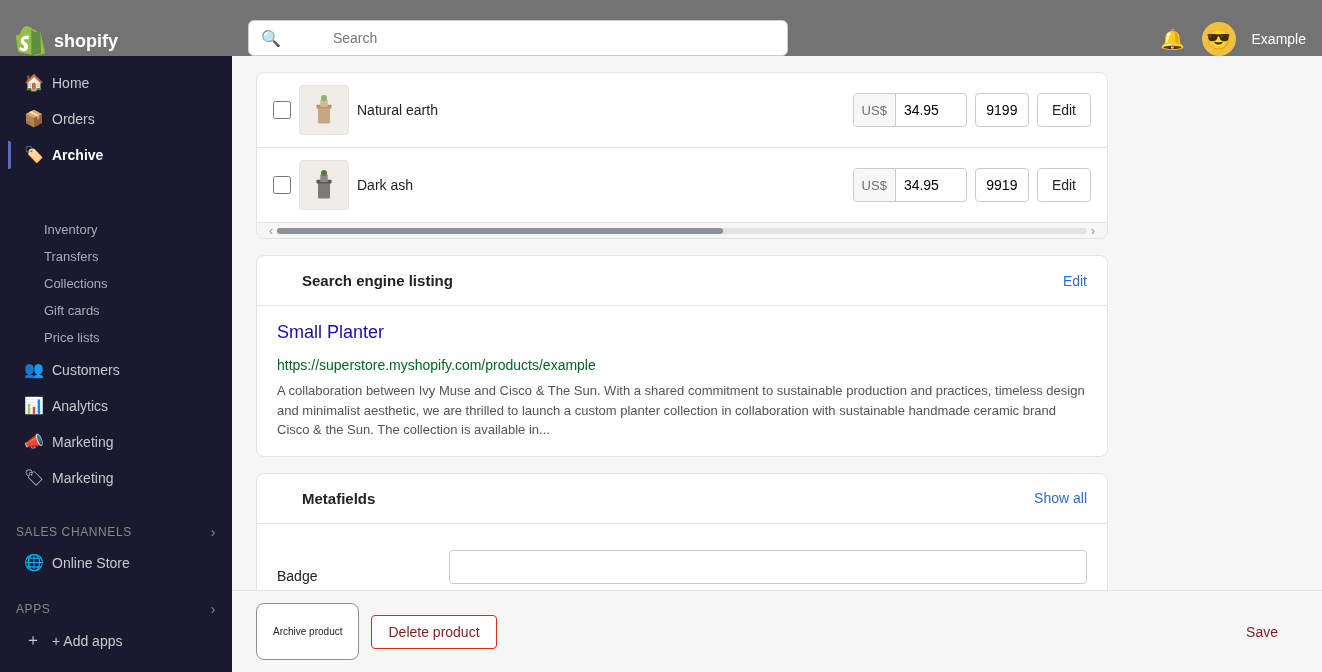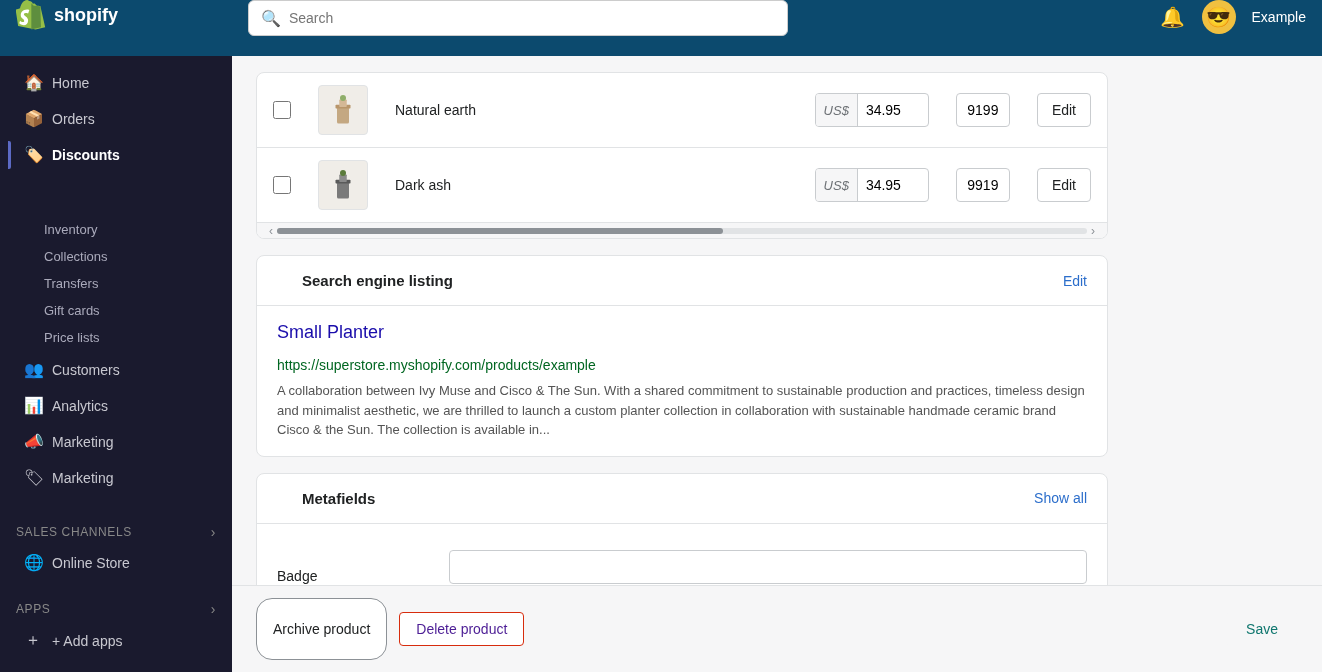--- a/index.html
+++ b/index.html
@@ -1,31 +1,31 @@
 <!DOCTYPE html>
 <html><head>
   <meta charset="utf-8">
   <style>
     * { box-sizing: border-box; margin: 0; padding: 0; }
     body { font-family: -apple-system, BlinkMacSystemFont, 'Segoe UI', sans-serif; background: #f6f6f7; display: flex; height: 672px; overflow: hidden; }
 
     
     .topbar {
       position: fixed; top: 0; left: 0; right: 0; height: 56px;
-      background: #0c4a6e; display: flex; align-items: flex-start; padding: 0 16px;
+      background: #737373; display: flex; align-items: flex-end; padding: 0 16px;
       z-index: 100; gap: 12px;
     }
     .topbar-logo { display: flex; align-items: center; gap: 8px; width: 220px; }
     .topbar-brand { color: white; font-size: 18px; font-weight: 600; }
     .topbar-search {
       flex: 1; max-width: 540px;
       background: white; border: 1px solid #ccc; border-radius: 6px;
       display: flex; align-items: center; padding: 0 12px; height: 36px; gap: 8px;
     }
-    .topbar-search input { border: none; outline: none; font-size: 14px; width: 100%; color: #444; background: transparent; }
+    .topbar-search input { border: none; outline: none; font-size: 14px; width: 100%; color: #444; background: transparent; margin-left: 44px; }
     .topbar-right { margin-left: auto; display: flex; align-items: center; gap: 16px; }
     .notification-icon { font-size: 20px; color: white; }
     .avatar { width: 34px; height: 34px; border-radius: 50%; background: #f0c040; display: flex; align-items: center; justify-content: center; font-size: 20px; }
     .example-label { color: white; font-size: 14px; }
 
     
     .sidebar {
       width: 232px; background: #1a1a2e; padding-top: 56px;
       display: flex; flex-direction: column; flex-shrink: 0;
       height: 672px; overflow-y: auto;
@@ -65,36 +65,36 @@
       padding: 16px 20px; border-bottom: 1px solid #e1e3e5;
       display: flex; align-items: center; justify-content: space-between;
     }
     .card-title { font-size: 15px; font-weight: 600; color: #202223; margin-left: 25px; }
     .card-edit-link { color: #2c6ecb; font-size: 14px; cursor: pointer; }
 
     
     .variants-table-wrapper { overflow: hidden; }
     .variant-row {
       display: flex; align-items: center; padding: 12px 16px;
-      border-bottom: 1px solid #e1e3e5; gap: 27px;
+      border-bottom: 1px solid #e1e3e5; gap: 8px;
     }
     .variant-row:last-child { border-bottom: none; }
     .variant-checkbox { width: 18px; height: 18px; border: 1.5px solid #8c9196; border-radius: 3px; flex-shrink: 0; cursor: pointer; }
     .variant-image {
       width: 50px; height: 50px; border-radius: 4px; background: #f0ede8;
       flex-shrink: 0; display: flex; align-items: center; justify-content: center; overflow: hidden;
       border: 1px solid #e1e3e5;
     }
     .variant-image svg { width: 36px; height: 36px; }
     .variant-name { flex: 1; font-size: 14px; color: #202223; }
     .variant-price-wrapper {
       display: flex; align-items: center; border: 1px solid #c9cccf; border-radius: 4px;
       overflow: hidden; height: 34px;
     }
-    .variant-currency { padding: 0 8px; font-size: 13px; color: #6d7175; background: #f6f6f7; border-right: 1px solid #c9cccf; height: 100%; display: flex; align-items: center; font-style: italic; }
+    .variant-currency { padding: 0 8px; font-size: 13px; color: #6d7175; background: #f6f6f7; border-right: 1px solid #c9cccf; height: 100%; display: flex; align-items: center; }
     .variant-price-input { border: none; outline: none; padding: 0 8px; font-size: 14px; width: 70px; background: white; }
     .variant-qty { border: 1px solid #c9cccf; border-radius: 4px; padding: 0 8px; height: 34px; font-size: 14px; width: 54px; text-align: center; outline: none; background: white; }
     .variant-edit-btn {
       border: 1px solid #c9cccf; border-radius: 4px; padding: 0 14px; height: 34px;
       background: white; font-size: 14px; color: #202223; cursor: pointer;
     }
 
     
     .scroll-track {
       height: 16px; background: #f6f6f7; border-top: 1px solid #e1e3e5;
@@ -119,30 +119,30 @@
     }
 
     
     .footer-actions {
       position: fixed; bottom: 0; left: 232px; right: 0;
       background: #f6f6f7; border-top: 1px solid #e1e3e5;
       padding: 12px 24px; display: flex; align-items: center; gap: 12px;
       z-index: 50;
     }
     .btn-archive {
-      border: 1px solid #8c9196; border-radius: 16px; padding: 22px 16px;
-      background: white; font-size: 14px; color: #202223; cursor: pointer;
+      border: 1px solid #8c9196; border-radius: 8px; padding: 22px 16px;
+      background: white; font-size: 10px; color: #202223; cursor: pointer;
     }
     .btn-delete {
       border: 1px solid #d72c0d; border-radius: 4px; padding: 8px 16px;
-      background: white; font-size: 14px; color: #4c1d95; cursor: pointer;
+      background: white; font-size: 14px; color: #7f1d1d; cursor: pointer;
     }
     .btn-save {
       margin-left: auto; border: none; border-radius: 4px; padding: 8px 20px;
-      background: #f6f6f7; font-size: 14px; color: #0f766e; cursor: default;
+      background: #f6f6f7; font-size: 14px; color: #7f1d1d; cursor: default;
     }
 
     
     .shopify-bag { width: 30px; height: 30px; }
   </style>
 </head>
 <body>
 
 <div class="topbar">
   <div class="topbar-logo">
@@ -170,26 +170,26 @@
       <span class="sidebar-item-icon">🏠</span>
       <span>Home</span>
     </div>
     <div class="sidebar-item">
       <span class="sidebar-item-icon">📦</span>
       <span>Orders</span>
     </div>
     <div class="sidebar-item active-parent" style="position:relative;">
       <div class="sidebar-active-indicator"></div>
       <span class="sidebar-item-icon">🏷️</span>
-      <span style="color:white; font-weight:600;">Discounts</span>
+      <span style="color:white; font-weight:600;">Archive</span>
     </div>
     <div class="sidebar-sub">
       <div class="sidebar-sub-item">Inventory</div>
+      <div class="sidebar-sub-item">Transfers</div>
       <div class="sidebar-sub-item">Collections</div>
-      <div class="sidebar-sub-item">Transfers</div>
       <div class="sidebar-sub-item">Gift cards</div>
       <div class="sidebar-sub-item">Price lists</div>
     </div>
     <div class="sidebar-item">
       <span class="sidebar-item-icon">👥</span>
       <span>Customers</span>
     </div>
     <div class="sidebar-item">
       <span class="sidebar-item-icon">📊</span>
       <span>Analytics</span>

